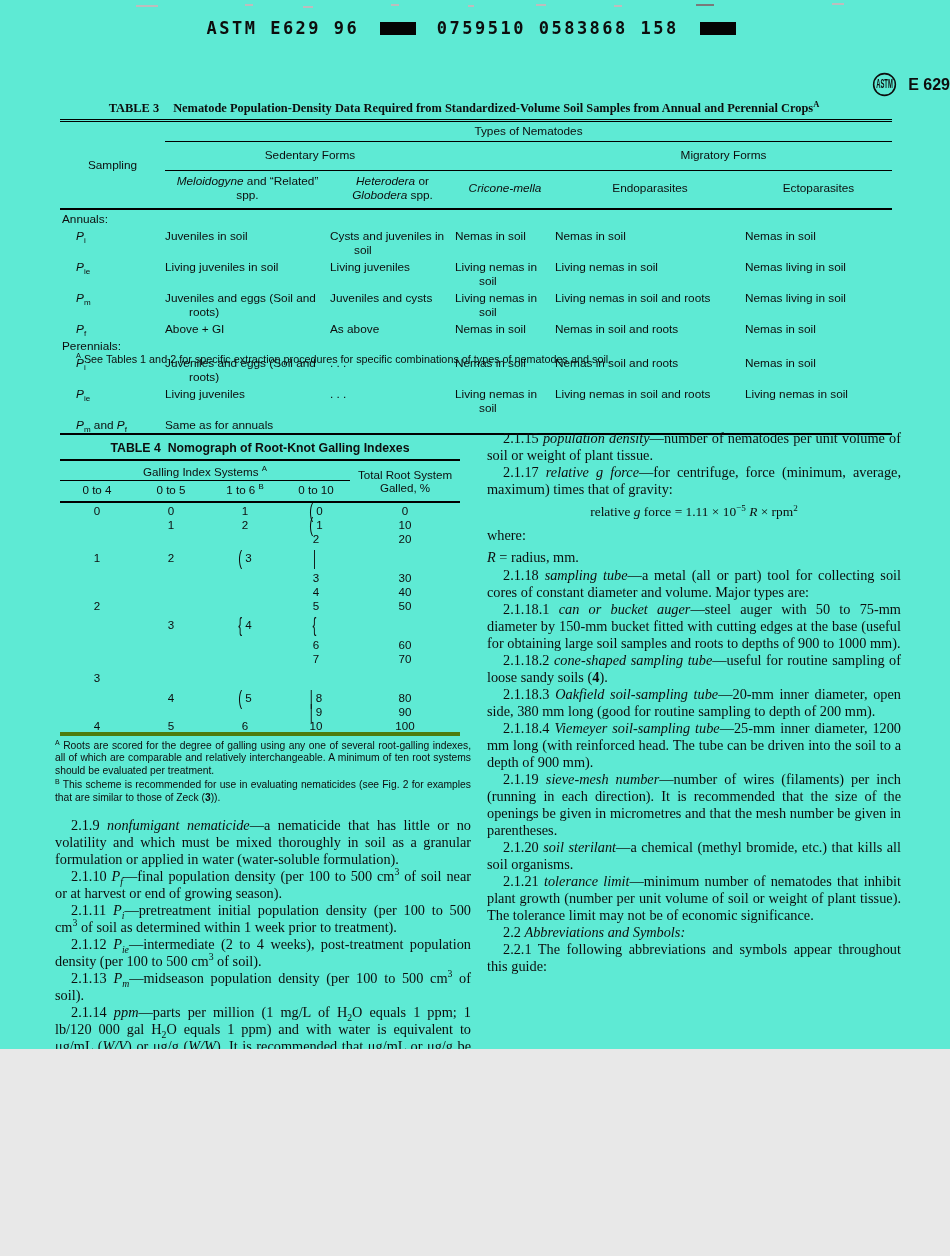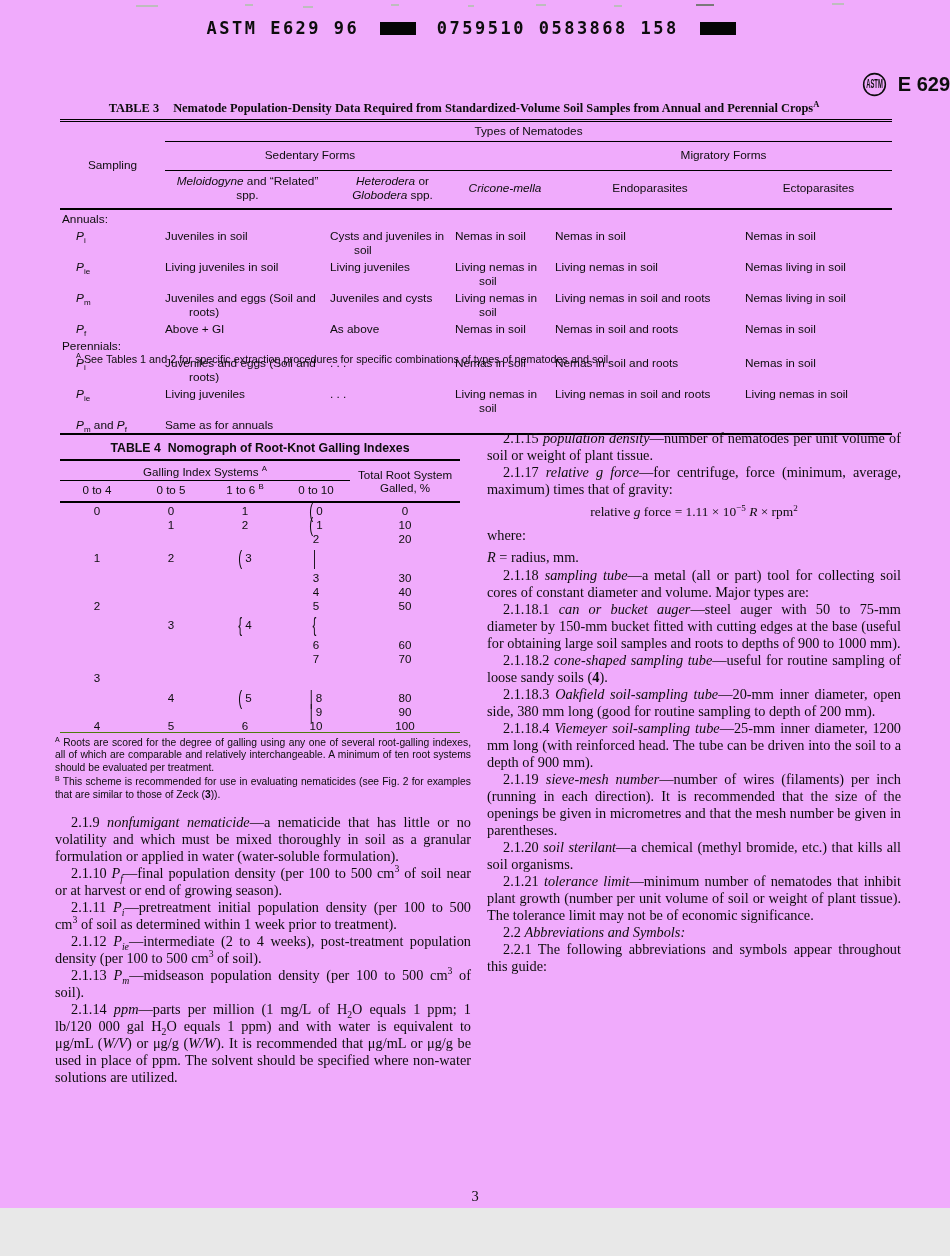--- a/index.html
+++ b/index.html
@@ -1,33 +1,33 @@
 <!DOCTYPE html>
 <html><head>
 <meta charset="utf-8">
 <style>
   html,body{margin:0;padding:0;background:#e8e8e8;}
-  .page{position:relative;width:950px;height:1208px;margin:0 auto;background:#f0abfc;color:#0d0d0d;
+  .page{position:relative;width:950px;height:1049px;margin:0 auto;background:#5eead4;color:#0d0d0d;
         font-family:"Liberation Serif",serif;overflow:hidden;}
   sub,sup{font-size:68%;line-height:0;}
   i{font-style:italic;}
 
   
   .mark{position:absolute;background:#bdbdbd;height:2px;}
   .mark.dark{background:#7a7a7a;}
 
   
   .ocr{position:absolute;top:18px;left:0;right:0;text-align:center;
        font-family:"DejaVu Sans Mono",monospace;font-weight:bold;font-size:17px;letter-spacing:2.5px;white-space:nowrap;}
   .blk{display:inline-block;width:36px;height:13px;background:#050505;vertical-align:middle;margin:0 8px 2px 8px;}
 
   
   .desig-row{position:absolute;top:72px;left:0;right:0;text-align:right;}
   .desig-row svg{vertical-align:middle;}
-  .desig{font-family:"Liberation Sans",sans-serif;font-weight:bold;font-size:20px;vertical-align:middle;margin-left:7px;}
+  .desig{font-family:"Liberation Sans",sans-serif;font-weight:bold;font-size:16px;vertical-align:middle;margin-left:7px;}
 
   
   .t3cap{position:absolute;top:101px;left:48px;width:832px;text-align:center;
          font-family:Liberation Serif, serif;font-weight:bold;font-size:12.4px;}
   .t3cap .gap{display:inline-block;width:14px;}
   table.t3{position:absolute;top:119px;left:60px;width:832px;border-collapse:collapse;
            border-top:3px double #000;border-bottom:2px solid #000;
            font-family:"Liberation Sans",sans-serif;font-size:11.8px;table-layout:fixed;}
   .t3 th{font-weight:normal;text-align:center;vertical-align:middle;}
   .t3 th.types{border-bottom:1px solid #000;padding:2px 0 3px;}
@@ -42,21 +42,21 @@
         font-family:"Liberation Sans",sans-serif;font-size:10.8px;}
 
   
   .left-col{position:absolute;left:55px;top:441px;width:416px;}
   .right-col{position:absolute;left:487px;top:430px;width:414px;}
 
   
   .t4cap{width:400px;margin-left:5px;text-align:center;
          font-family:"Liberation Sans",sans-serif;font-weight:bold;font-size:12.3px;}
   table.t4{width:400px;margin:4px 4px 0 5px;border-collapse:collapse;
-           border-top:2px solid #000;border-bottom:1px solid #4d7c0f;
+           border-top:2px solid #000;border-bottom:4px solid #4d7c0f;
            font-family:"Liberation Sans",sans-serif;font-size:11.6px;table-layout:fixed;}
   .t4 th{font-weight:normal;text-align:center;}
   .t4 th.grp4{border-bottom:1px solid #000;padding:4px 0 2px;}
   .t4 th.totalh{border-bottom:2px solid #000;padding:2px 6px;}
   .t4 tr.colh th{border-bottom:2px solid #000;padding:2px 0 5px;}
   .t4 td{text-align:center;height:14px;padding:0;}
   .t4 tr.tall td{height:25px;}
   .br{display:inline-block;transform:scaleY(1.75);margin-right:3px;}
   .t4fnA,.t4fnB{font-family:"Liberation Sans",sans-serif;font-size:10.3px;line-height:12.4px;
         text-align:justify;margin-top:4px;}

